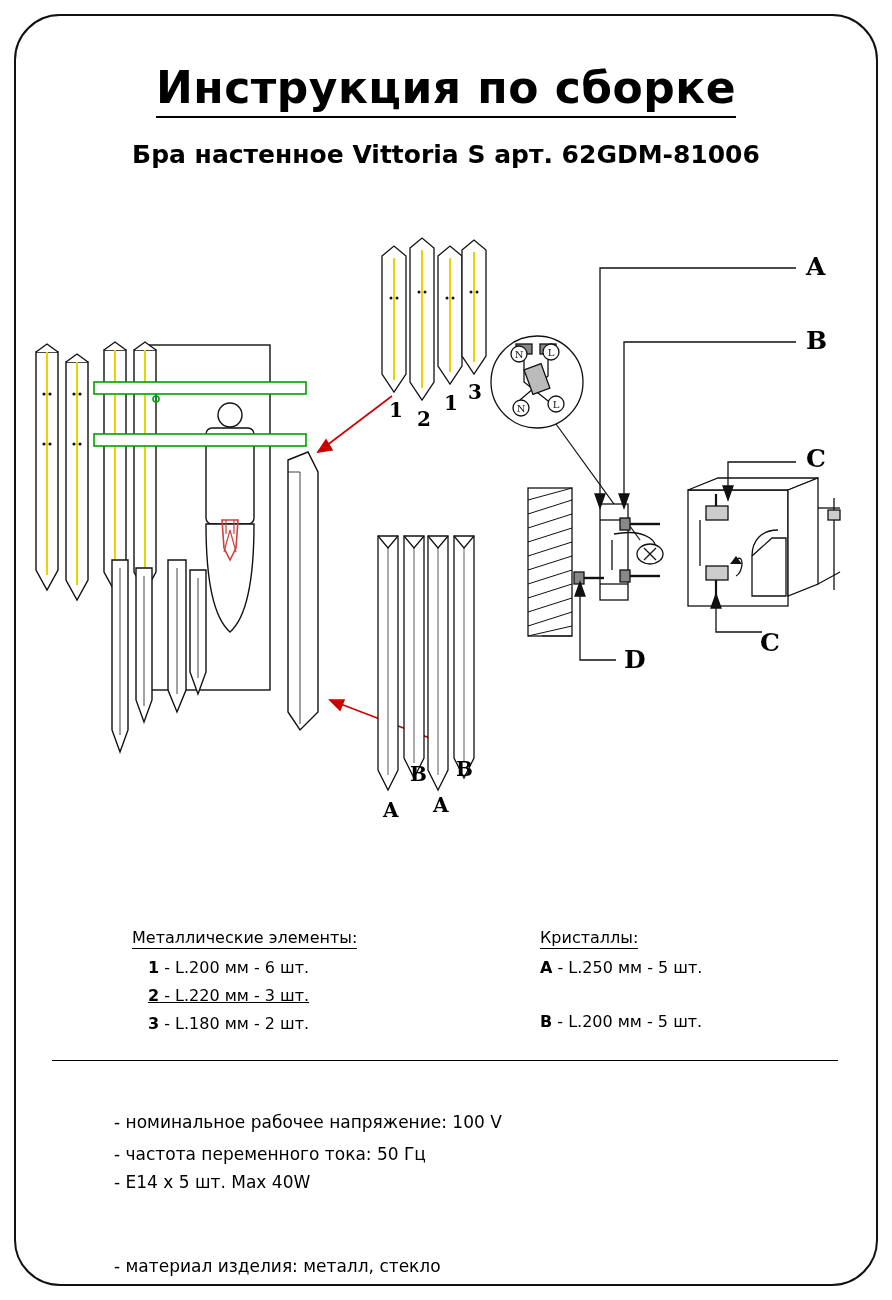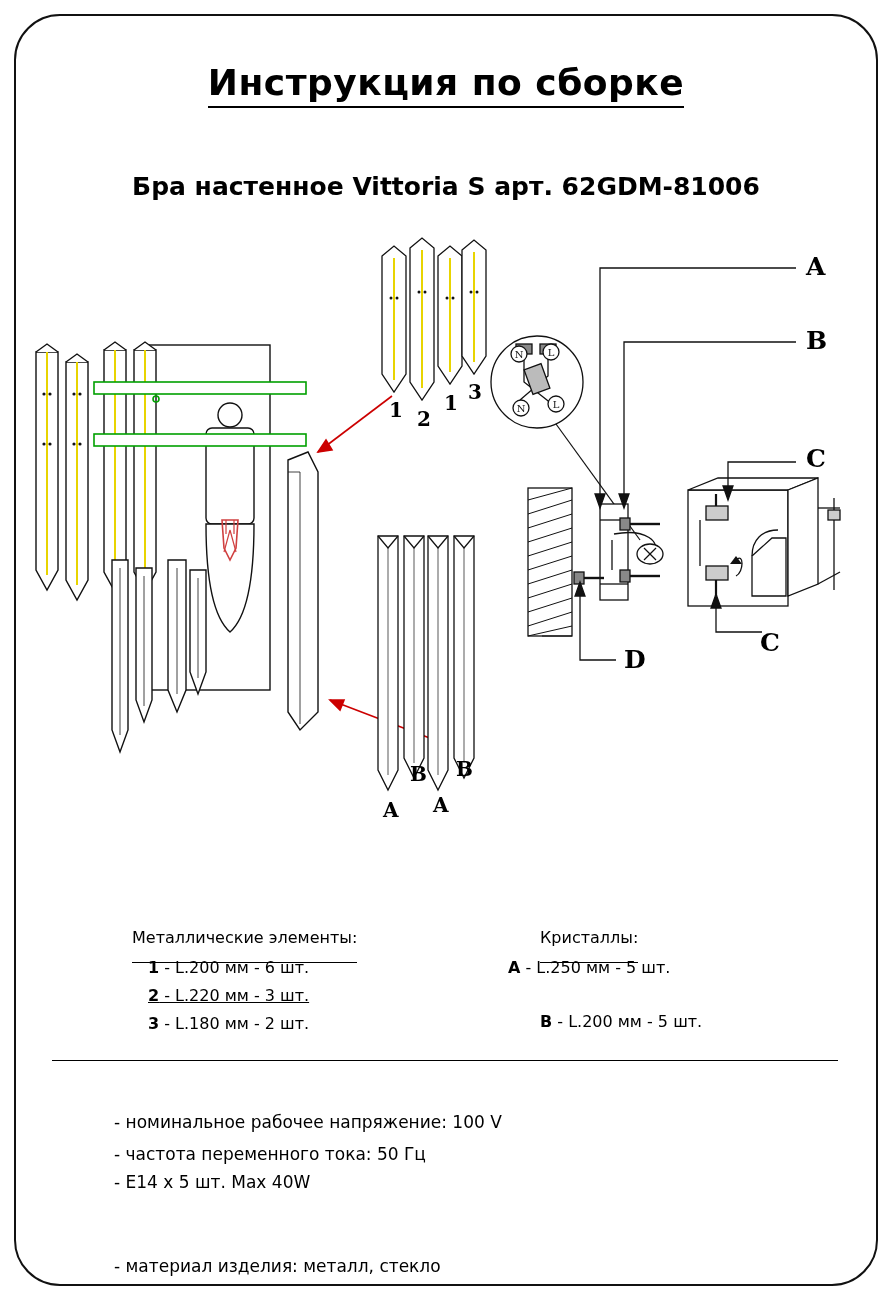--- a/index.html
+++ b/index.html
@@ -30,56 +30,55 @@
     border: 2px solid #111;
     border-radius: 46px;
     box-sizing: border-box;
   }
   .title {
     position: absolute;
     left: 0;
     top: 62px;
     width: 892px;
     text-align: center;
-    font-size: 36px;
+    font-size: 44px;
     font-weight: bold;
     letter-spacing: 0.5px;
   }
   .title span {
     border-bottom: 2px solid #000;
     padding-bottom: 3px;
   }
   .subtitle {
     position: absolute;
     left: 0;
     top: 140px;
     width: 892px;
     text-align: center;
     font-size: 25px;
     font-weight: bold;
-    margin-top: 32px;
   }
   .callout {
     position: absolute;
     font-size: 25px;
     font-weight: bold;
     font-family: "DejaVu Serif", "Liberation Serif", serif;
   }
   .partnum {
     position: absolute;
     font-size: 20px;
     font-weight: bold;
     font-family: "DejaVu Serif", "Liberation Serif", serif;
   }
   .legend-head {
     position: absolute;
     font-size: 16px;
     font-weight: normal;
     border-bottom: 1.5px solid #000;
-    padding-bottom: 15px;
+    padding-bottom: 1px;
   }
   .legend-row {
     position: absolute;
     font-size: 16px;
     white-space: nowrap;
   }
   .legend-row b { font-weight: bold; }
   .divider {
     position: absolute;
     left: 52px;
@@ -338,21 +337,21 @@
   <div class="partnum" style="left:456px; top:757px;">B</div>
   <div class="partnum" style="left:383px; top:798px;">A</div>
   <div class="partnum" style="left:433px; top:793px;">A</div>
 
   <div class="legend-head" style="left:132px; top:928px;">Металлические элементы:</div>
   <div class="legend-row" style="left:148px; top:958px;"><b>1</b><span> - L.200 мм - 6 шт.</span></div>
   <div class="legend-row" style="left:148px; top:986px;text-decoration:underline;"><b>2</b><span> - L.220 мм - 3 шт.</span></div>
   <div class="legend-row" style="left:148px; top:1014px;"><b>3</b><span> - L.180 мм - 2 шт.</span></div>
 
   <div class="legend-head" style="left:540px; top:928px;">Кристаллы:</div>
-  <div class="legend-row" style="left:508px; top:958px;"><b>A</b><span> - L.250 мм - 5 шт.</span></div>
+  <div class="legend-row" style="left:540px; top:958px;"><b>A</b><span> - L.250 мм - 5 шт.</span></div>
   <div class="legend-row" style="left:540px; top:1012px;"><b>B</b><span> - L.200 мм - 5 шт.</span></div>
 
   <div class="divider"></div>
 
   <div class="spec" style="top:1112px;">- номинальное рабочее напряжение: 100 V</div>
   <div class="spec" style="top:1144px;">- частота переменного тока: 50 Гц</div>
   <div class="spec" style="top:1172px;">- E14 x 5 шт. Max 40W</div>
   <div class="spec" style="top:1256px;">- материал изделия: металл, стекло</div>
 
 </div>

